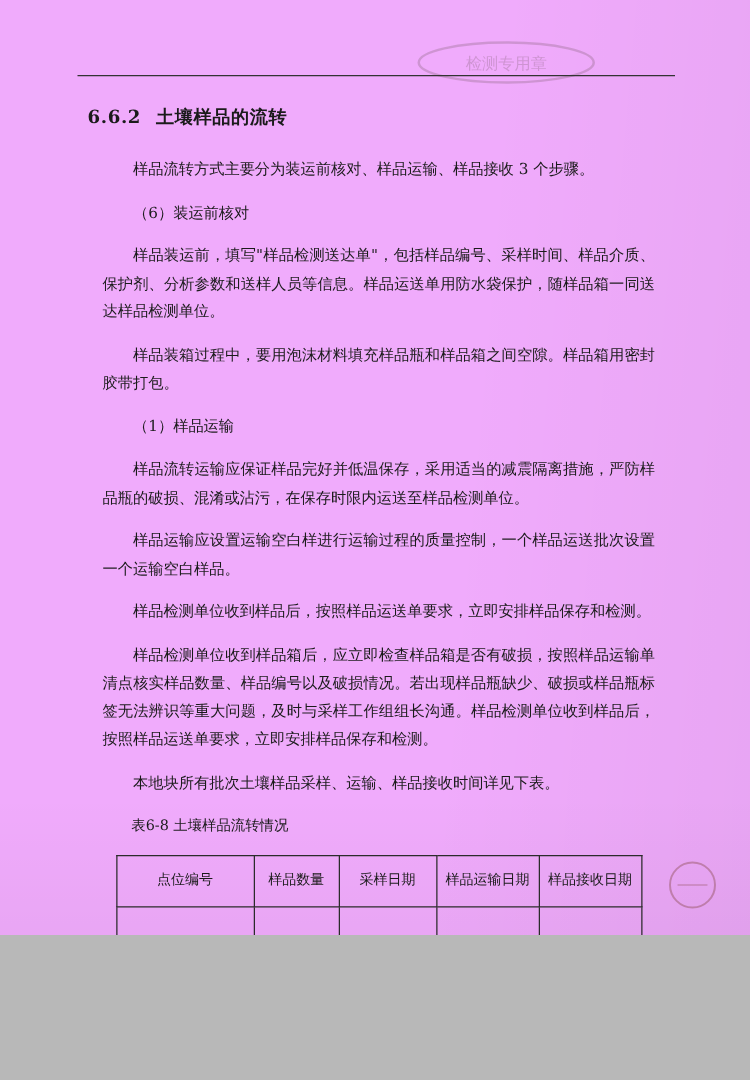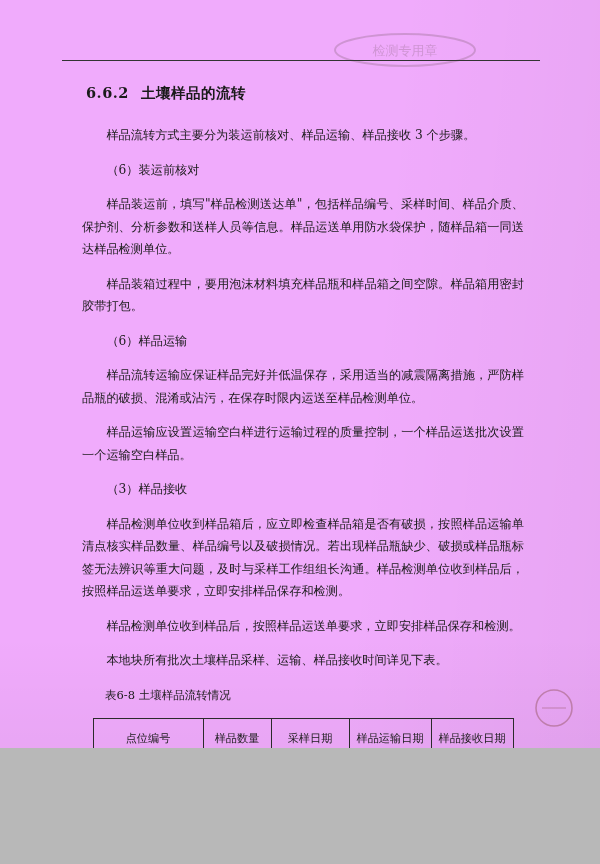--- a/index.html
+++ b/index.html
@@ -48,21 +48,21 @@
   .header-rule {
     position: absolute;
     top: 60px;
     left: 0;
     width: 478px;
     border-bottom: 1px solid #333;
   }
   .section-title {
     position: absolute;
     top: 84px;
-    left: 24px;
+    left: 8px;
     font-size: 14.5px;
     font-weight: bold;
     letter-spacing: 0.5px;
   }
   .section-title .num {
     margin-right: 12px;
   }
   .body-text {
     position: absolute;
     top: 112px;
@@ -156,26 +156,25 @@
 
     <div class="section-title">
       <span class="num">6.6.2</span><span>土壤样品的流转</span>
     </div>
 
     <div class="body-text">
       <p>样品流转方式主要分为装运前核对、样品运输、样品接收 3 个步骤。</p>
       <p>（6）装运前核对</p>
       <p>样品装运前，填写"样品检测送达单"，包括样品编号、采样时间、样品介质、保护剂、分析参数和送样人员等信息。样品运送单用防水袋保护，随样品箱一同送达样品检测单位。</p>
       <p>样品装箱过程中，要用泡沫材料填充样品瓶和样品箱之间空隙。样品箱用密封胶带打包。</p>
-      <p>（6）样品运输</p>
+      <p>（1）样品运输</p>
       <p>样品流转运输应保证样品完好并低温保存，采用适当的减震隔离措施，严防样品瓶的破损、混淆或沾污，在保存时限内运送至样品检测单位。</p>
       <p>样品运输应设置运输空白样进行运输过程的质量控制，一个样品运送批次设置一个运输空白样品。</p>
-      <p>（3）样品接收</p>
+      <p>样品检测单位收到样品后，按照样品运送单要求，立即安排样品保存和检测。</p>
       <p>样品检测单位收到样品箱后，应立即检查样品箱是否有破损，按照样品运输单清点核实样品数量、样品编号以及破损情况。若出现样品瓶缺少、破损或样品瓶标签无法辨识等重大问题，及时与采样工作组组长沟通。样品检测单位收到样品后，按照样品运送单要求，立即安排样品保存和检测。</p>
-      <p>样品检测单位收到样品后，按照样品运送单要求，立即安排样品保存和检测。</p>
       <p>本地块所有批次土壤样品采样、运输、样品接收时间详见下表。</p>
 
       <p class="table-caption">表6-8 土壤样品流转情况</p>
 
       <table class="flow">
         <colgroup>
           <col style="width:110px">
           <col style="width:68px">
           <col style="width:78px">
           <col style="width:82px">

